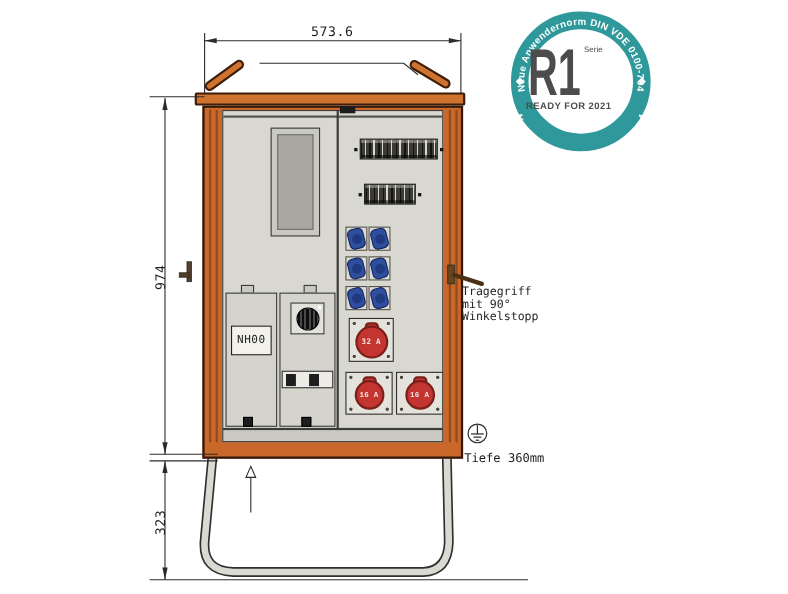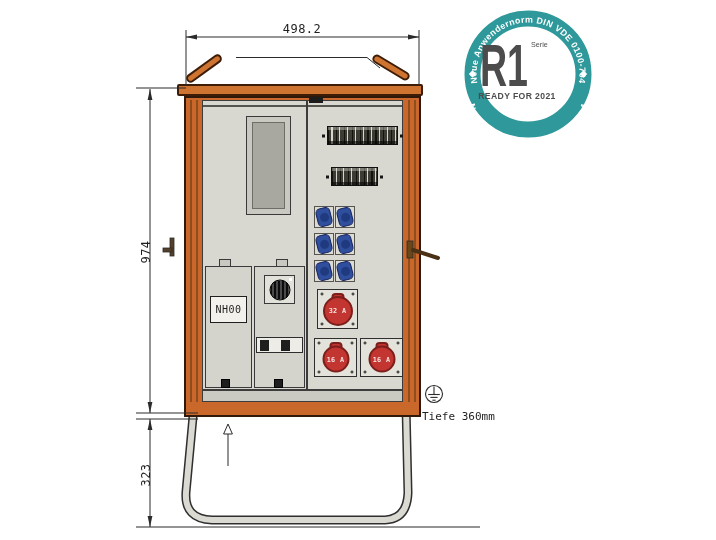--- a/index.html
+++ b/index.html
@@ -67,21 +67,21 @@
       radial-gradient(circle at 4px calc(100% - 4px),#4c4a44 1.2px,transparent 1.8px),
       radial-gradient(circle at calc(100% - 4px) calc(100% - 4px),#4c4a44 1.2px,transparent 1.8px);}
   .cee32{left:317px;top:289px;width:41px;height:40px;}
   .cee16a{left:314px;top:338px;width:43px;height:39px;}
   .cee16b{left:360px;top:338px;width:43px;height:39px;}
   .ctab{position:absolute;left:50%;top:3px;transform:translateX(-50%);width:13px;height:10px;
         background:#c23530;border:2px solid #7c1f1b;border-radius:4px 4px 0 0;}
   .rplug{position:absolute;left:50%;top:55%;transform:translate(-50%,-50%);border-radius:50%;
          background:#c23530;border:2.2px solid #7c1f1b;display:flex;align-items:center;justify-content:center;text-align:right;}
   .rplug32{width:30px;height:30px;}
-  .rplug16{width:27px;height:27px;}
+  .rplug16{width:27px;height:27px;font-family:Liberation Mono, monospace;}
   .clabel{font-size:6.8px;font-weight:bold;color:#f6e3e0;letter-spacing:.3px;}
 
   
   .dim{font-size:12px;letter-spacing:.5px;}
   .dim-w{left:272px;top:22px;width:60px;text-align:center;}
   .dim-h{left:126px;top:245px;width:40px;text-align:center;transform:rotate(-90deg);}
   .dim-s{left:126px;top:468px;width:40px;text-align:center;transform:rotate(-90deg);}
   .crane-label{left:236px;top:44px;font-size:11px;}
   .handle-label{left:420px;top:260px;font-size:10.5px;line-height:11.5px;}
   .depth-label{left:422px;top:410px;font-size:11px;}
@@ -208,23 +208,28 @@
     <g>
       <rect x="407" y="241" width="6" height="17" fill="#6b4619" stroke="#2b2b2b" stroke-width="0.8"></rect>
       <line x1="413" y1="250" x2="438" y2="258" stroke="#4a3116" stroke-width="4" stroke-linecap="round"></line>
     </g>
     <g>
       <rect x="170" y="238" width="4" height="18" fill="#55402a" stroke="#2b2b2b" stroke-width="0.8"></rect>
       <rect x="163" y="248" width="9" height="4" fill="#55402a" stroke="#2b2b2b" stroke-width="0.8"></rect>
     </g>
   </svg>
 
-  <div class="abs dim dim-w">498.2</div>
+  <div class="abs dim dim-w">573.6</div>
   <div class="abs dim dim-h">974</div>
   <div class="abs dim dim-s">323</div>
+  <div class="abs handle-label">
+    <div>Tragegriff</div>
+    <div>mit 90°</div>
+    <div>Winkelstopp</div>
+  </div>
   <div class="abs depth-label">Tiefe 360mm</div>
 
   <svg class="badge" viewBox="0 0 174 136" width="174" height="136">
     <defs>
       <path id="arcTop" d="M 37.3 80.3 A 51.5 51.5 0 1 1 136.8 80.3"></path>
       <path id="arcBot" d="M 27.9 77.4 A 60 60 0 1 0 146.1 77.4"></path>
     </defs>
     <circle cx="87" cy="67" r="63" fill="#ffffff"></circle>
     <circle cx="87" cy="67" r="55.5" fill="none" stroke="#2e989b" stroke-width="16"></circle>
     <text font-size="8.8" font-weight="bold" fill="#ffffff" letter-spacing="0.4" font-family="Liberation Sans, sans-serif">

